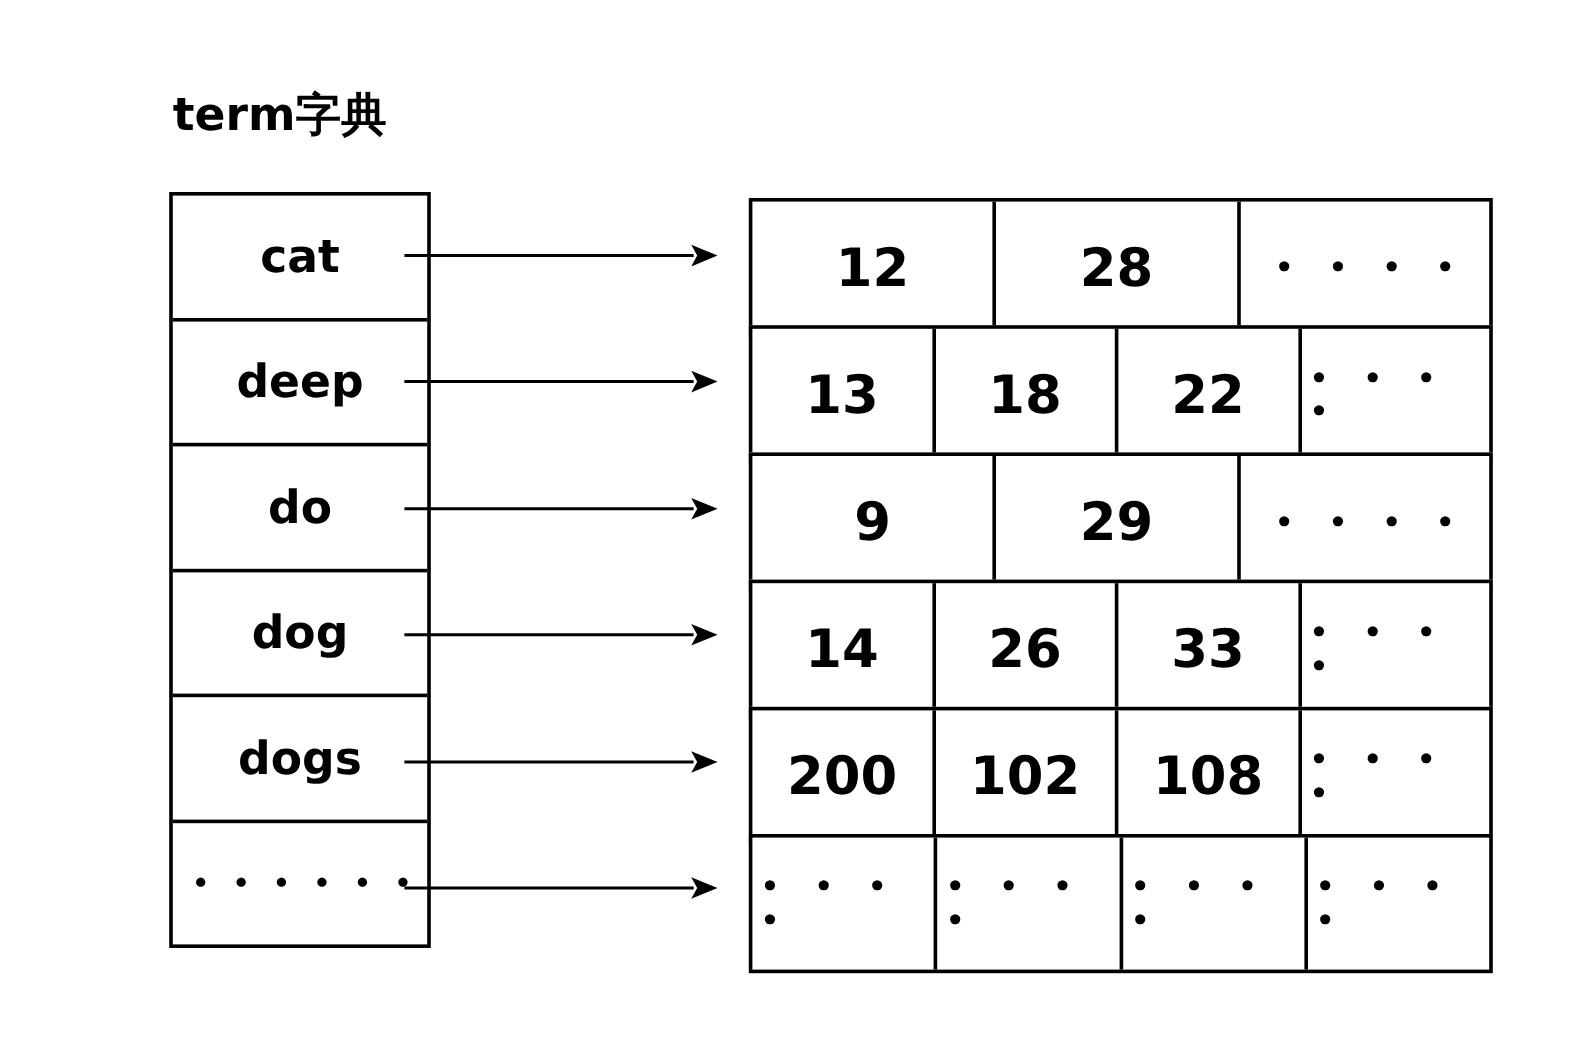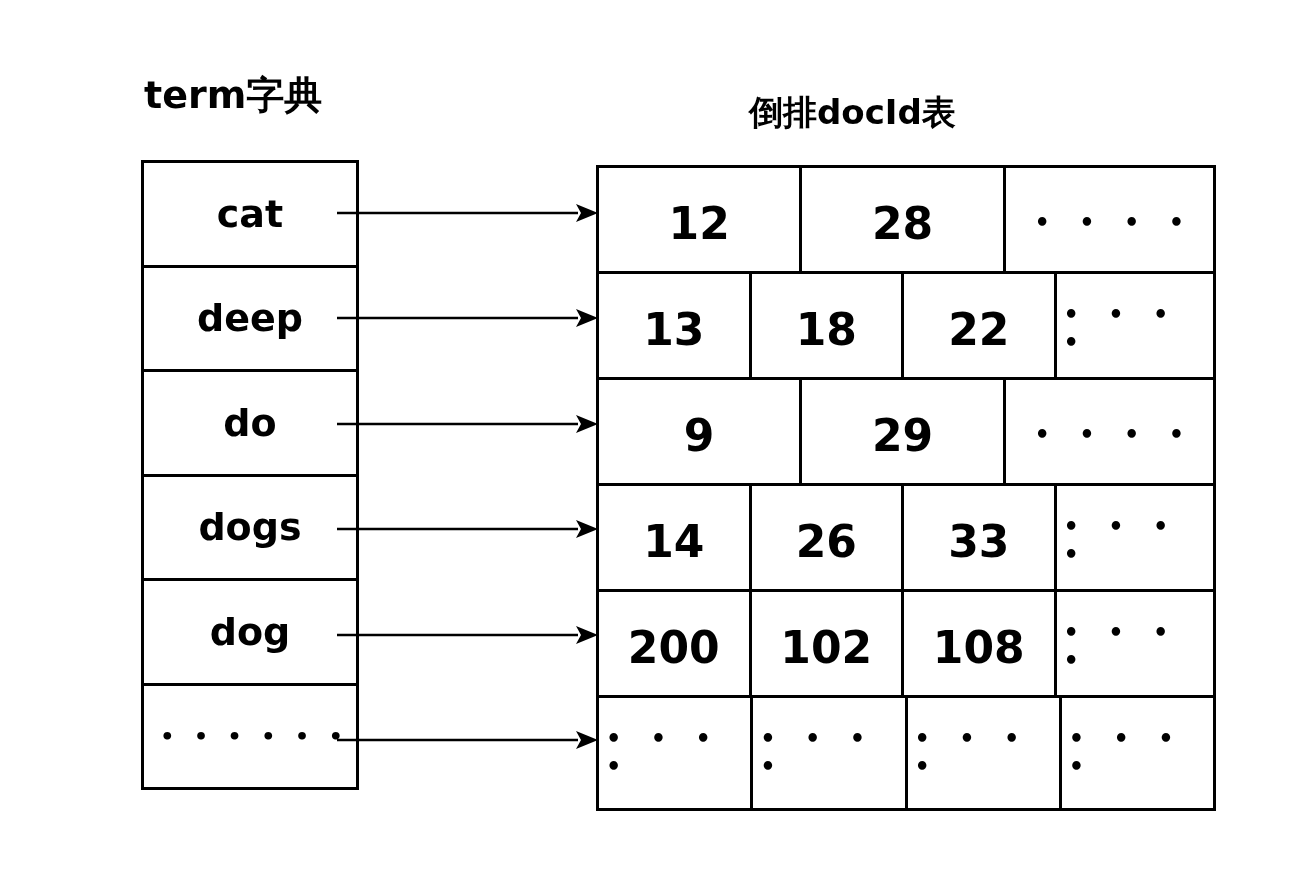--- a/index.html
+++ b/index.html
@@ -58,21 +58,21 @@
     font-size:38px;
     font-weight:700;
     color:var(--ink);
   }
   .dict-cell + .dict-cell{
     border-top:3px solid var(--ink);
   }
   
   .prow{
     position:absolute;
-    left:552px;
+    left:580px;
     width:620px;
     height:116px;
     border:3px solid var(--ink);
     display:flex;
     background:var(--background);
   }
   .pcell{
     flex:1;
     display:flex;
     align-items:center;
@@ -111,28 +111,27 @@
   .arrows polygon{
     fill:var(--ink);
   }
 </style>
 </head>
 <body>
 
 <div class="canvas">
 
   <div class="title title-left">term字典</div>
-  <div class="title title-right">倒排docId表</div>
 
   <div class="dict">
     <div class="dict-cell">cat</div>
     <div class="dict-cell">deep</div>
     <div class="dict-cell">do</div>
+    <div class="dict-cell">dog</div>
     <div class="dict-cell">dogs</div>
-    <div class="dict-cell">dog</div>
     <div class="dict-cell dots">• • • • • •</div>
   </div>
 
   <div class="prow" style="top:165px">
     <div class="pcell">12</div>
     <div class="pcell">28</div>
     <div class="pcell dots">• • • •</div>
   </div>
 
   <div class="prow" style="top:271px">

